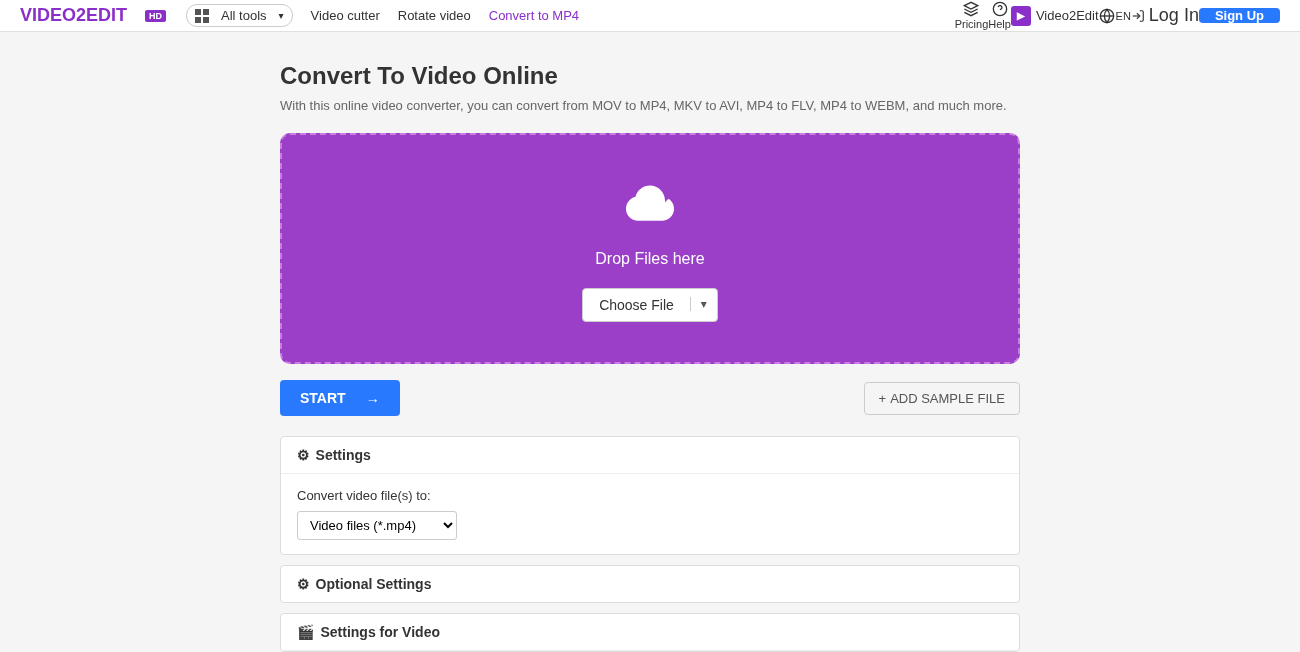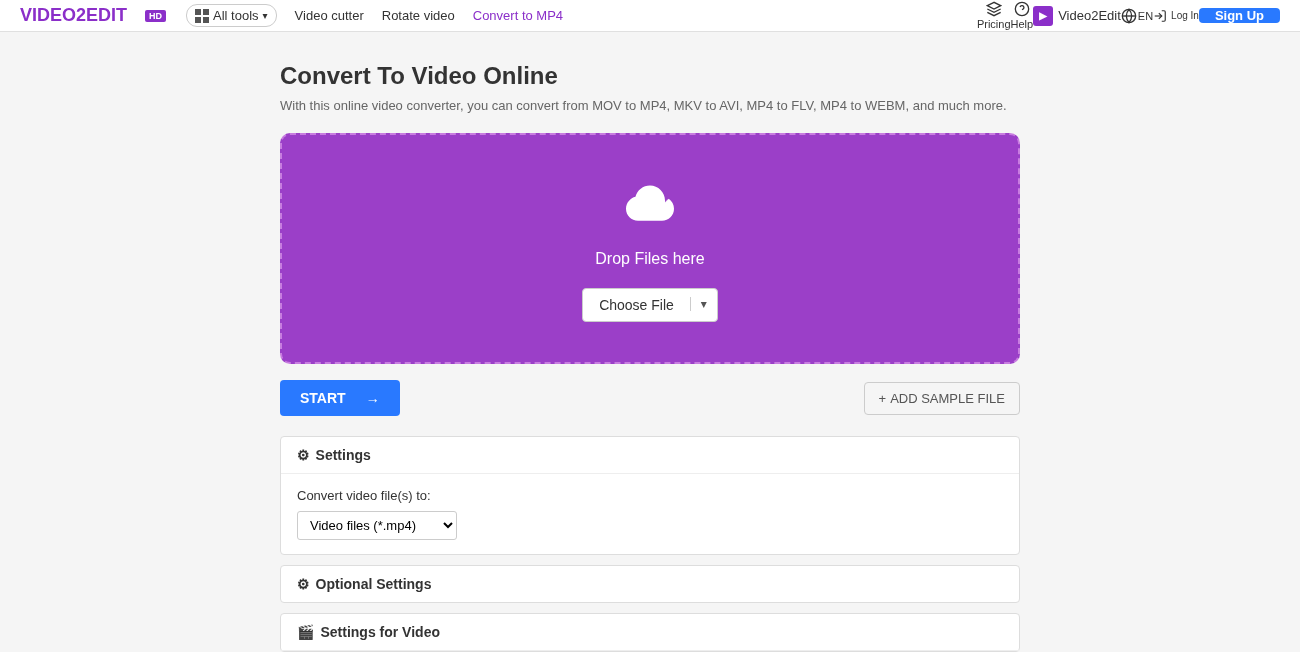--- a/index.html
+++ b/index.html
@@ -47,21 +47,21 @@
       cursor: pointer;
       display: flex;
       align-items: center;
       gap: 4px;
       text-decoration: none;
     }
     .nav-item.active { color: #8b2fc9; }
     .all-tools-btn {
       display: flex;
       align-items: center;
-      gap: 4px;
+      gap: 12px;
       cursor: pointer;
       font-size: 13px;
       color: #333;
       border: 1px solid #ccc;
       padding: 3px 8px;
       border-radius: 11px;
     }
     .nav-right {
       display: flex;
       align-items: center;
@@ -102,21 +102,21 @@
       align-items: center;
       cursor: pointer;
       font-size: 11px;
       color: #333;
       gap: 1px;
     }
     .login-btn {
       background: none;
       border: none;
       cursor: pointer;
-      font-size: 10px;
+      font-size: 18px;
       color: #333;
       display: flex;
       align-items: center;
       gap: 4px;
       justify-content: flex-end;
     }
     .signup-btn {
       background: #2979ff;
       color: #fff;
       border: none;

